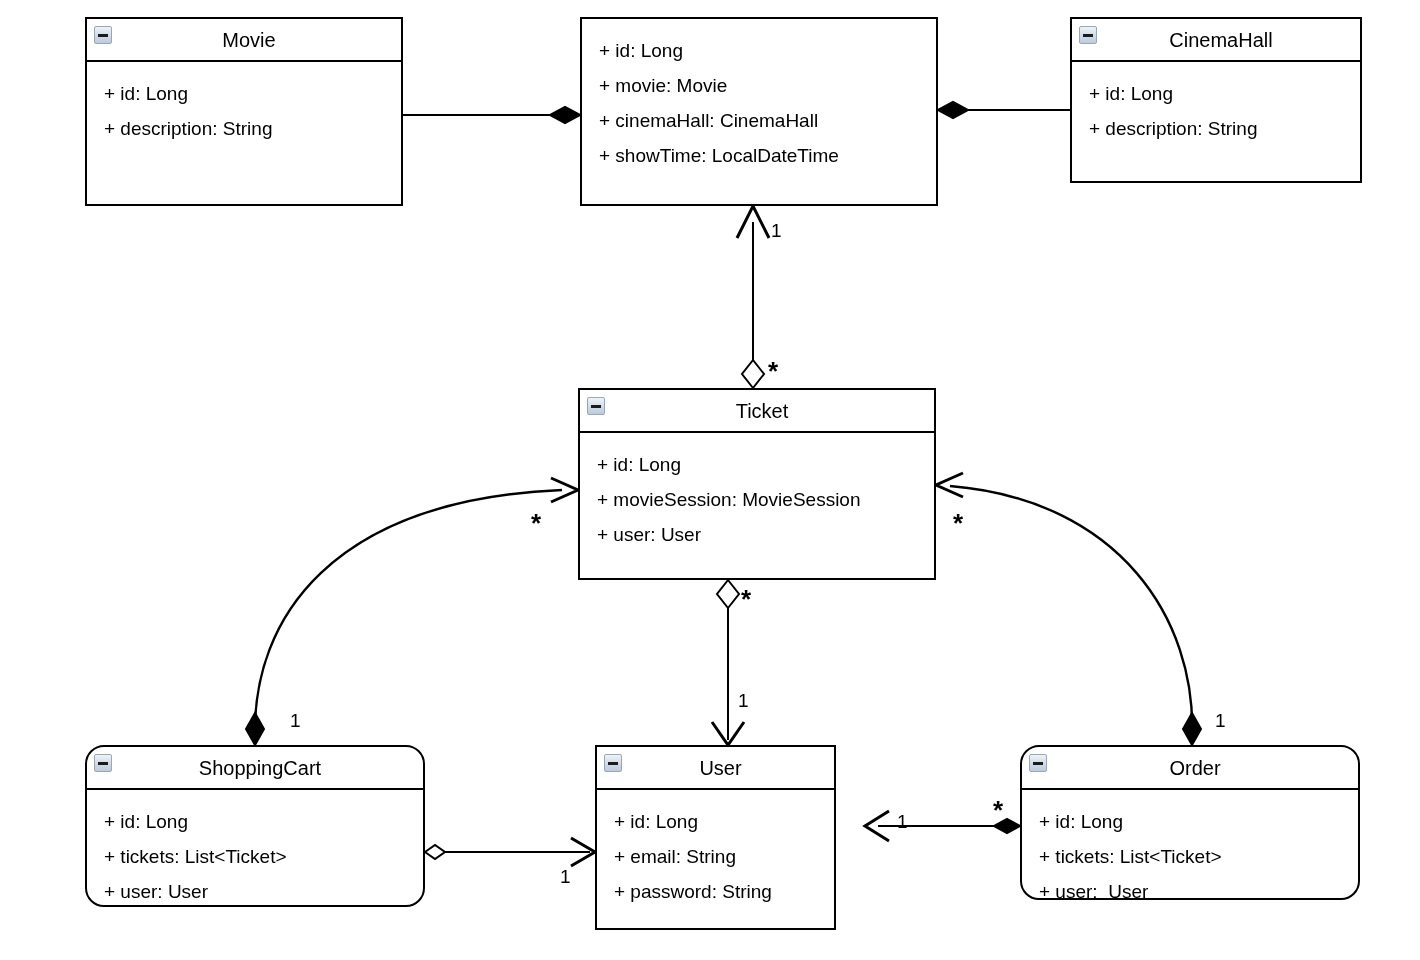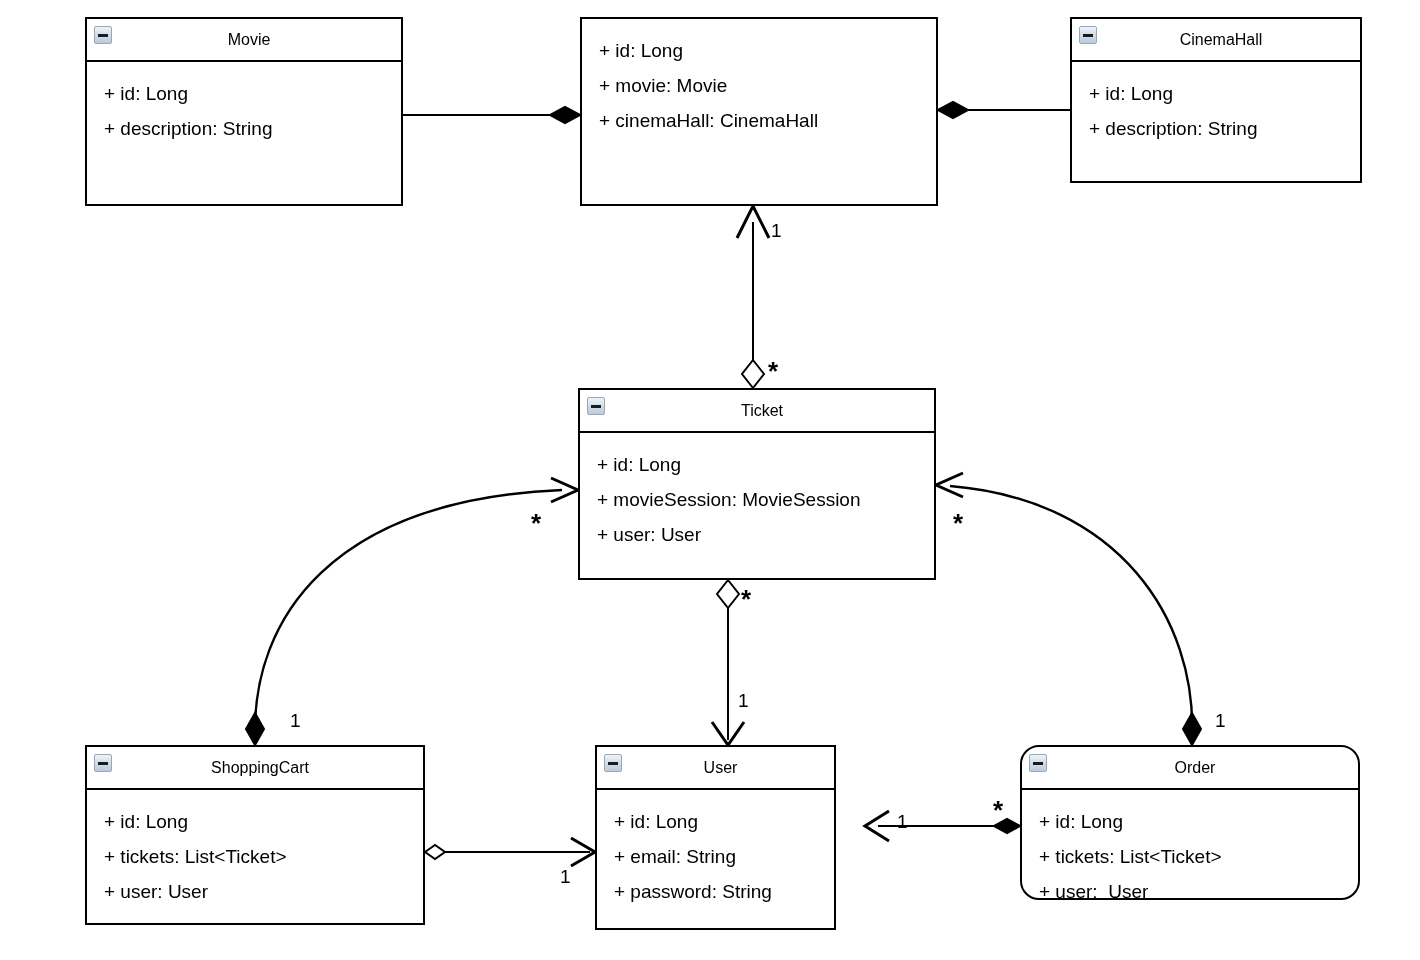--- a/index.html
+++ b/index.html
@@ -2,21 +2,21 @@
 <html><head>
 <meta charset="utf-8">
 <style>
   html,body{margin:0;padding:0;background:#ffffff;}
   body{width:1420px;height:960px;font-family:"Liberation Sans",sans-serif;overflow:hidden;}
   #canvas{position:relative;width:1420px;height:960px;background:#fff;}
   svg.edges{position:absolute;left:0;top:0;width:1420px;height:960px;pointer-events:none;}
 
   .uml-class{position:absolute;background:#ffffff;border:2px solid #000;box-sizing:border-box;}
   .uml-header{position:relative;height:43px;border-bottom:2px solid #000;display:flex;align-items:center;justify-content:center;box-sizing:border-box;}
-  .uml-title{font-size:16px;color:#000;line-height:1;padding-left:10px;}
+  .uml-title{font-size:20px;color:#000;line-height:1;padding-left:10px;}
   .collapse-icon{position:absolute;left:7px;top:7px;width:18px;height:18px;
      border:1px solid #9aa7b5;border-radius:2px;
      background:linear-gradient(180deg,#eef3f8 0%,#cfdbe8 55%,#bccbdc 100%);
      display:flex;align-items:center;justify-content:center;box-sizing:border-box;}
   .collapse-icon i{display:block;width:10px;height:3px;background:#1b1b1b;}
   .uml-attrs{padding:8px 8px 0 0;margin-top:14px;}
   .uml-attr{font-size:19px;color:#000;line-height:1;padding:0 0 0 17px;margin-bottom:16px;white-space:pre;}
 
   .mult{position:absolute;font-size:19px;color:#000;line-height:1;}
   .mult.star{font-size:26px;font-weight:bold;line-height:1;}
@@ -86,20 +86,21 @@
       <div class="uml-attr">+ id: Long</div>
       <div class="uml-attr">+ description: String</div>
     </div>
   </div>
 
   <div class="uml-class" style="left:580px;top:17px;width:358px;height:189px;">
     <div class="uml-attrs">
       <div class="uml-attr">+ id: Long</div>
       <div class="uml-attr">+ movie: Movie</div>
       <div class="uml-attr">+ cinemaHall: CinemaHall</div>
+      <div class="uml-attr">+ showTime: LocalDateTime</div>
     </div>
   </div>
 
   <div class="uml-class" style="left:1070px;top:17px;width:292px;height:166px;">
     <div class="uml-header">
       <span class="collapse-icon">
           <i></i>
         </span>
       <span class="uml-title">CinemaHall</span>
     </div>
@@ -116,21 +117,21 @@
         </span>
       <span class="uml-title">Ticket</span>
     </div>
     <div class="uml-attrs">
       <div class="uml-attr">+ id: Long</div>
       <div class="uml-attr">+ movieSession: MovieSession</div>
       <div class="uml-attr">+ user: User</div>
     </div>
   </div>
 
-  <div class="uml-class" style="left:85px;top:745px;width:340px;height:180px;">
+  <div class="uml-class" style="left:85px;top:745px;width:340px;height:162px;border-radius:19px;">
     <div class="uml-header">
       <span class="collapse-icon">
           <i></i>
         </span>
       <span class="uml-title">ShoppingCart</span>
     </div>
     <div class="uml-attrs">
       <div class="uml-attr">+ id: Long</div>
       <div class="uml-attr">+ tickets: List&lt;Ticket&gt;</div>
       <div class="uml-attr">+ user: User</div>

